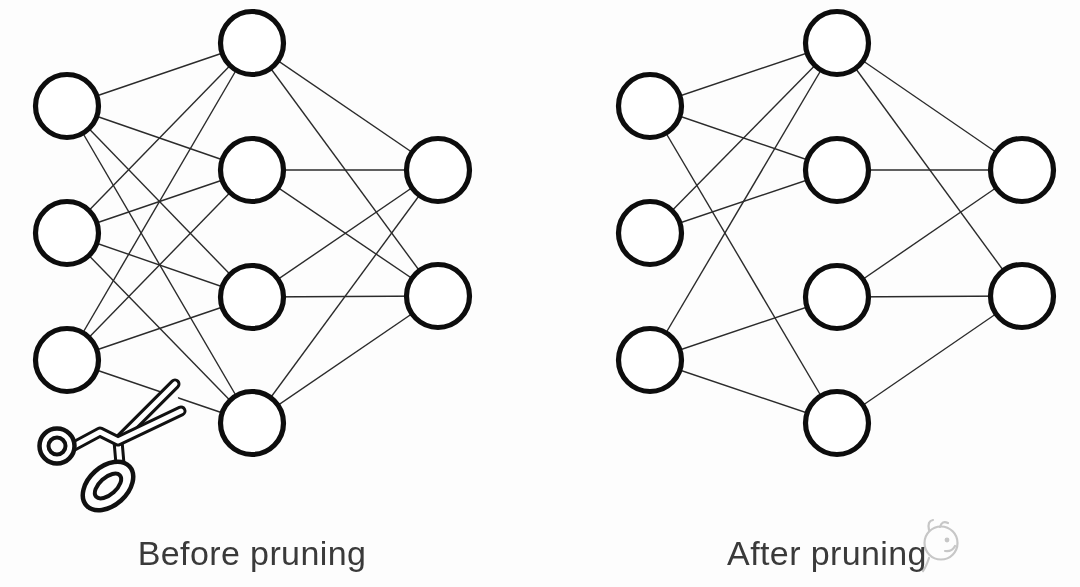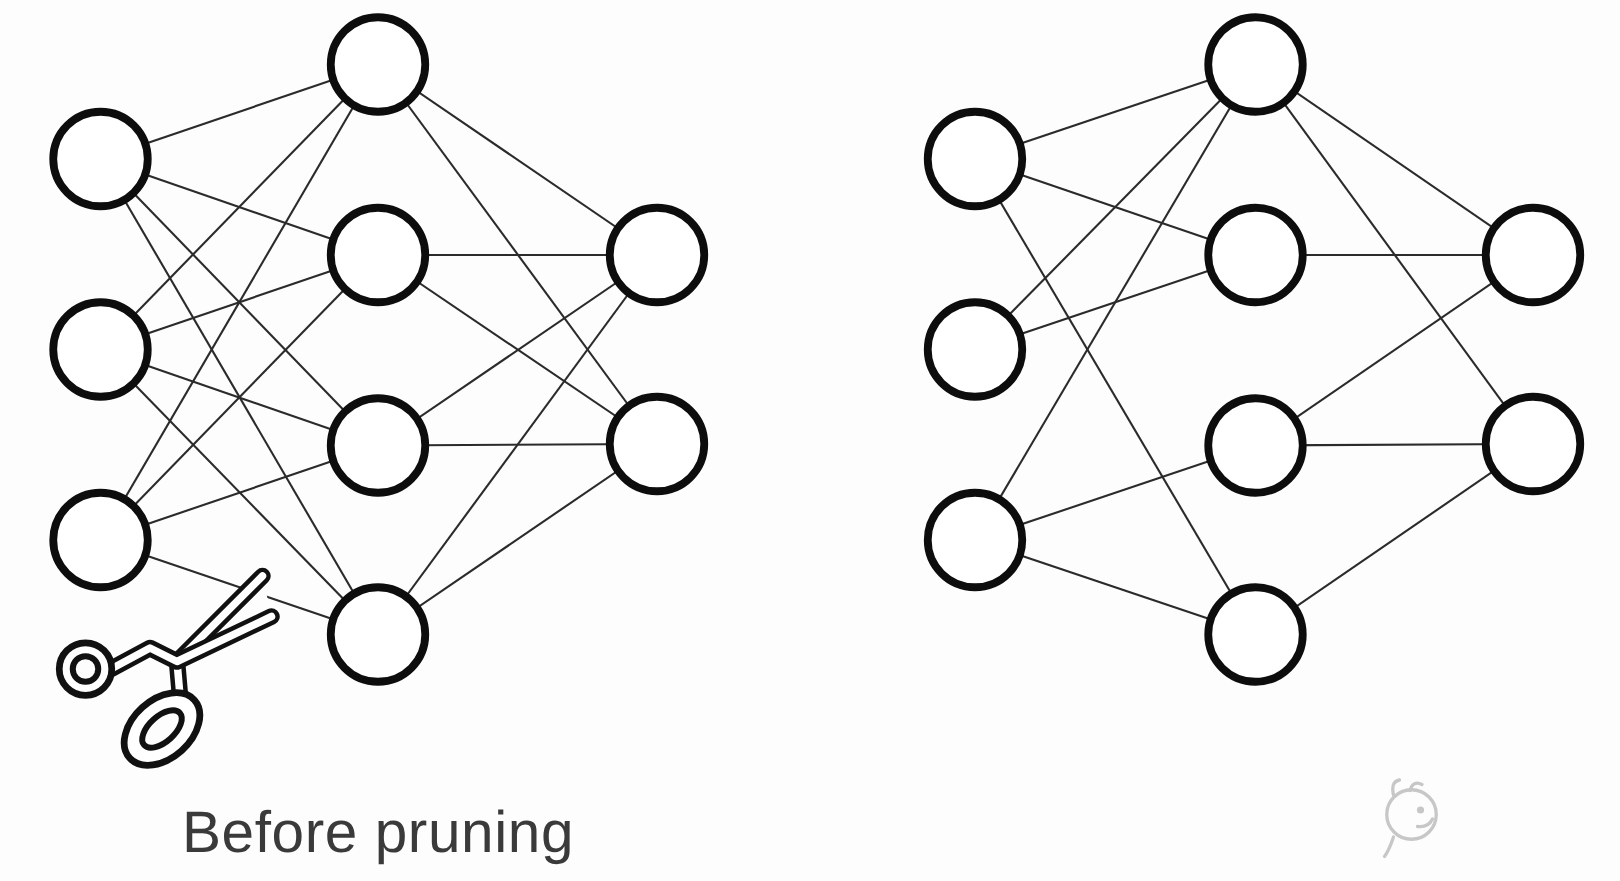--- a/index.html
+++ b/index.html
@@ -3,21 +3,21 @@
 <meta charset="utf-8">
 <style>
   html,body{margin:0;padding:0;background:#fdfdfd;}
   .stage{
     position:relative;width:1080px;height:587px;background:#fdfdfd;
     overflow:hidden;font-family:"Liberation Sans", sans-serif;
   }
   .stage svg{position:absolute;left:0;top:0;}
   .caption{
     position:absolute;top:534px;transform:translateX(-50%);
-    font-size:39px;color:#3a3a3a;letter-spacing:.4px;white-space:nowrap;
+    font-size:34px;color:#3a3a3a;letter-spacing:.4px;white-space:nowrap;
   }
   .caption.before{left:252px;}
   .caption.after{left:827px;}
   .watermark-text{
     position:absolute;left:961px;top:527px;
     font-size:29px;color:#c9c9c9;letter-spacing:3px;white-space:nowrap;
     font-family:"DejaVu Sans", sans-serif;
   }
 </style>
 </head>
@@ -108,14 +108,15 @@
       <path d="M929,530 q-2,-9 4,-10"></path>
       <path d="M940,527 q2,-7 8,-4"></path>
       <circle cx="947" cy="540" r="2.4" fill="#c7c7c7" stroke="none"></circle>
       <path d="M955,546 q-3,6 -10,5"></path>
       <path d="M929,558 q-3,9 -6,13"></path>
     </g>
   </svg>
 
   <div class="caption before">Before pruning</div>
 
+  <div class="caption after">After pruning</div>
 
 </div>
 
 </body></html>

